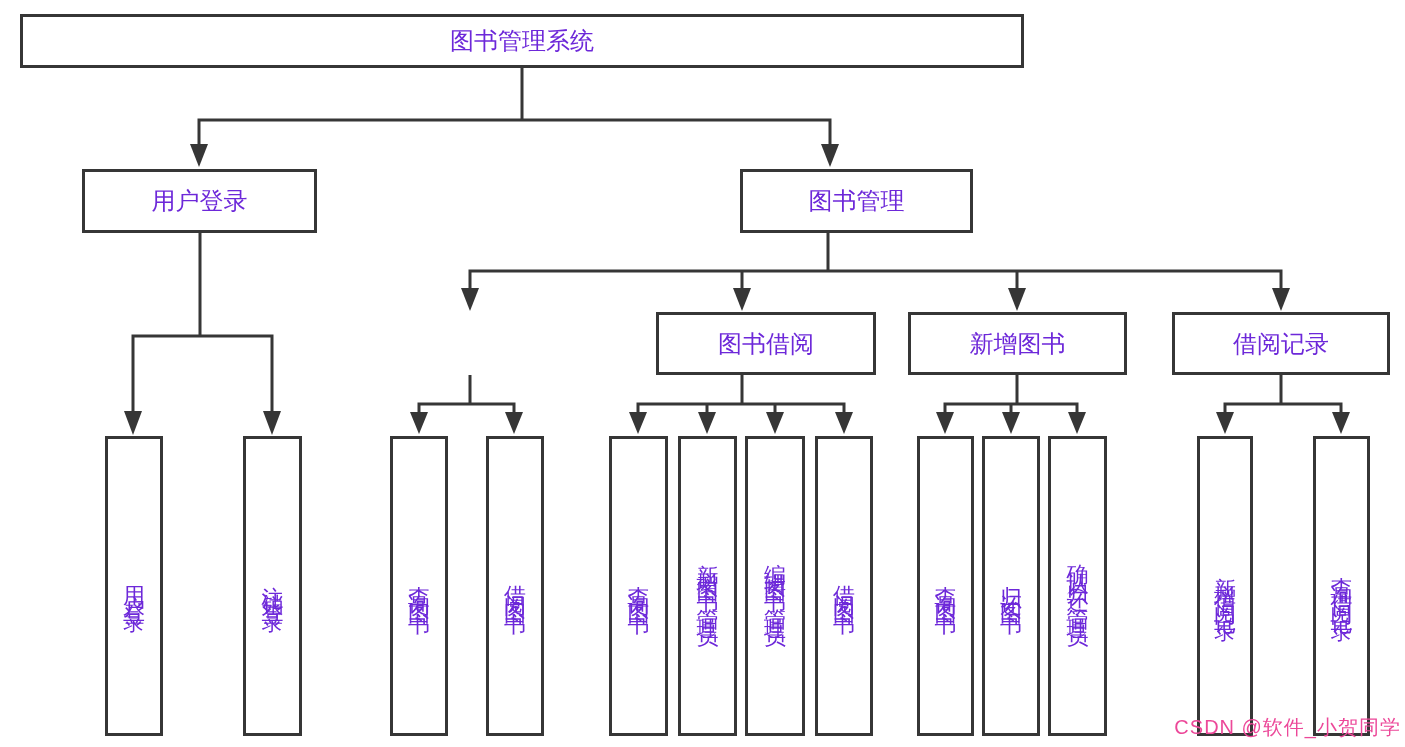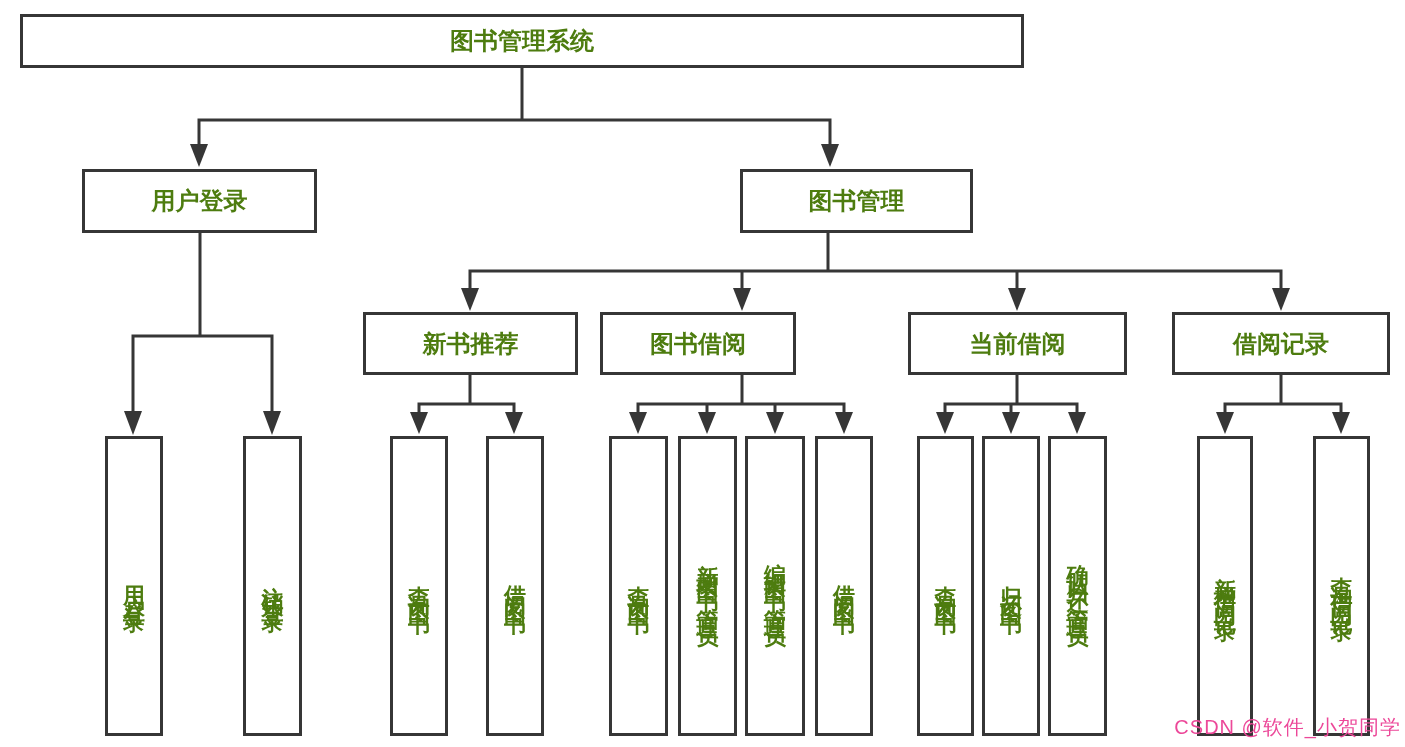--- a/index.html
+++ b/index.html
@@ -11,25 +11,24 @@
     overflow:hidden;
   }
   #connectors{position:absolute;left:0;top:0;z-index:1;}
   #connectors path{stroke:#363636;stroke-width:3;fill:none;}
   #connectors polygon{fill:#363636;stroke:none;}
   .node{
     position:absolute;
     box-sizing:border-box;
     border:3px solid #363636;
     background:#ffffff;
-    color:#4d7c0f;
+    color:#6d28d9;
     display:flex;align-items:center;justify-content:center;
     z-index:2;
     text-align:center;
-    font-weight:bold;
   }
   .hbox{font-size:24px;line-height:1;white-space:nowrap;}
   .vbox{
     font-size:22px;
     writing-mode:vertical-rl;
     text-orientation:mixed;
     letter-spacing:9px;
     line-height:1;
   }
   #watermark{
@@ -95,23 +94,22 @@
       <polygon points="1216,412 1234,412 1225,434"></polygon>
       <polygon points="1332,412 1350,412 1341,434"></polygon>
     </g>
   </svg>
 
   <div class="node hbox" style="left:20px;top:14px;width:1004px;height:54px;">图书管理系统</div>
 
   <div class="node hbox" style="left:82px;top:169px;width:235px;height:64px;">用户登录</div>
   <div class="node hbox" style="left:712px;top:169px;width:233px;height:64px;margin-left:28px;">图书管理</div>
 
-  <div class="node hbox" style="left:363px;top:312px;width:215px;height:63px;">新书推荐</div>
-  <div class="node hbox" style="left:600px;top:312px;width:196px;height:63px;">图书借阅</div>
-  <div class="node hbox" style="left:908px;top:312px;width:219px;height:63px;">当前借阅</div>
+  <div class="node hbox" style="left:656px;top:312px;width:220px;height:63px;">图书借阅</div>
+  <div class="node hbox" style="left:908px;top:312px;width:219px;height:63px;">新增图书</div>
   <div class="node hbox" style="left:1172px;top:312px;width:218px;height:63px;">借阅记录</div>
 
   <div class="node vbox" style="left:105px;top:436px;width:58px;height:300px;">用户登录</div>
   <div class="node vbox" style="left:243px;top:436px;width:59px;height:300px;">注销登录</div>
 
   <div class="node vbox" style="left:390px;top:436px;width:58px;height:300px;">查询图书</div>
   <div class="node vbox" style="left:486px;top:436px;width:58px;height:300px;">借阅图书</div>
 
   <div class="node vbox" style="left:609px;top:436px;width:59px;height:300px;">查询图书</div>
   <div class="node vbox" style="left:678px;top:436px;width:59px;height:300px;">新增图书（管理员）</div>

